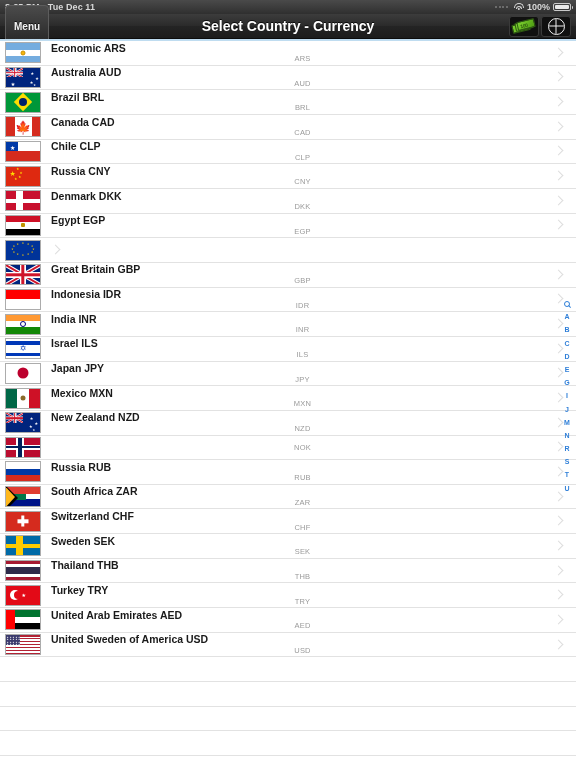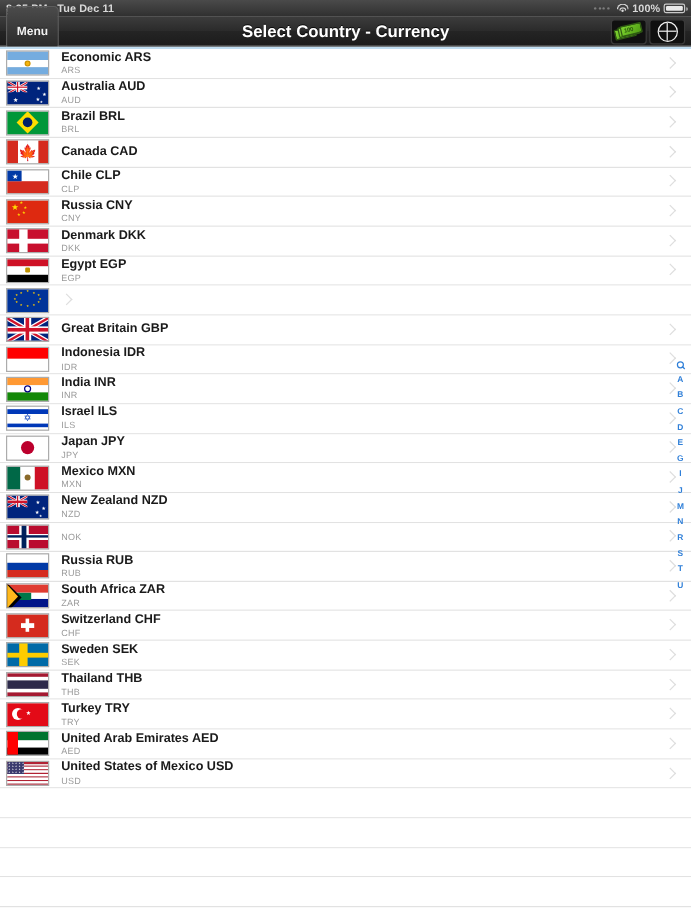--- a/index.html
+++ b/index.html
@@ -127,21 +127,21 @@
     background: #ddd;
     margin-right: 10px;
   }
   .txtwrap { flex: 1; min-width: 0; display: flex; flex-direction: column; justify-content: center; }
   .r-name {
     font-size: 10.5px; font-weight: bold; color: #1a1a1a;
     line-height: 11.5px; white-space: nowrap; overflow: hidden;
   }
   .r-code {
     font-size: 7.5px; color: #9a9a9a; line-height: 9px;
-    letter-spacing: 0.2px; white-space: nowrap;
+    letter-spacing: 0.2px; white-space: nowrap; text-align: center;
   }
   .chev { flex: none; width: 8px; height: 13px; position: relative; opacity:0.45; }
   .chev::before {
     content:''; position:absolute; left:1px; top:2.5px;
     width:6px; height:6px;
     border-top: 1.6px solid #b5b5b5; border-right: 1.6px solid #b5b5b5;
     transform: rotate(45deg);
   }
   .row.empty { height: 24.66px; }
 
@@ -281,20 +281,21 @@
           <span style="position: absolute; inset: 0px; display: flex;">
             <span style="flex: 1 1 0%; background: rgb(213, 43, 30);"></span>
             <span style="flex: 1 1 0%; background: rgb(255, 255, 255);"></span>
             <span style="flex: 1 1 0%; background: rgb(255, 255, 255);"></span>
             <span style="flex: 1 1 0%; background: rgb(213, 43, 30);"></span>
           </span>
           <span style="position: absolute; left: 50%; top: 50%; transform: translate(-50%, -50%); color: rgb(213, 43, 30); font-size: 13px; line-height: 13px;">🍁</span>
         </div>
         <div class="txtwrap">
           <div class="r-name">Canada CAD</div>
+          <div class="r-code">CAD</div>
         </div>
         <div class="chev"></div>
       </div>
       <div class="row">
         <div class="flag">
           <span style="position: absolute; inset: 0px; background: rgb(255, 255, 255);"></span>
           <span style="position: absolute; left: 0px; right: 0px; bottom: 0px; height: 50%; background: rgb(213, 43, 30);"></span>
           <span style="position: absolute; left: 0px; top: 0px; width: 34%; height: 50%; background: rgb(0, 57, 166);"></span>
           <span style="position: absolute; left: 12%; top: 14%; color: rgb(255, 255, 255); font-size: 6px; line-height: 6px;">★</span>
         </div>
@@ -373,20 +374,21 @@
             <span style="position: absolute; left: 50%; top: 50%; width: 160%; height: 2px; background: rgb(207, 20, 43); transform: translate(-50%, -50%) rotate(30deg);"></span>
             <span style="position: absolute; left: 50%; top: 50%; width: 160%; height: 2px; background: rgb(207, 20, 43); transform: translate(-50%, -50%) rotate(-30deg);"></span>
             <span style="position: absolute; left: 0px; right: 0px; top: 50%; height: 6px; background: rgb(255, 255, 255); transform: translateY(-50%);"></span>
             <span style="position: absolute; top: 0px; bottom: 0px; left: 50%; width: 6px; background: rgb(255, 255, 255); transform: translateX(-50%);"></span>
             <span style="position: absolute; left: 0px; right: 0px; top: 50%; height: 3.4px; background: rgb(207, 20, 43); transform: translateY(-50%);"></span>
             <span style="position: absolute; top: 0px; bottom: 0px; left: 50%; width: 3.4px; background: rgb(207, 20, 43); transform: translateX(-50%);"></span>
           </span>
         </div>
         <div class="txtwrap">
           <div class="r-name">Great Britain GBP</div>
+          <div class="r-code">GBP</div>
         </div>
         <div class="chev"></div>
       </div>
       <div class="row">
         <div class="flag">
           <span style="position: absolute; inset: 0px; display: flex; flex-direction: column;">
             <span style="flex: 1 1 0%; background: rgb(255, 0, 0);"></span>
             <span style="flex: 1 1 0%; background: rgb(255, 255, 255);"></span>
           </span>
         </div>
@@ -621,21 +623,21 @@
             <span style="position: absolute; left: 66%; top: 54%; color: rgb(255, 255, 255); font-size: 2px; line-height: 2px;">★</span>
             <span style="position: absolute; left: 86%; top: 54%; color: rgb(255, 255, 255); font-size: 2px; line-height: 2px;">★</span>
             <span style="position: absolute; left: 6%; top: 78%; color: rgb(255, 255, 255); font-size: 2px; line-height: 2px;">★</span>
             <span style="position: absolute; left: 26%; top: 78%; color: rgb(255, 255, 255); font-size: 2px; line-height: 2px;">★</span>
             <span style="position: absolute; left: 46%; top: 78%; color: rgb(255, 255, 255); font-size: 2px; line-height: 2px;">★</span>
             <span style="position: absolute; left: 66%; top: 78%; color: rgb(255, 255, 255); font-size: 2px; line-height: 2px;">★</span>
             <span style="position: absolute; left: 86%; top: 78%; color: rgb(255, 255, 255); font-size: 2px; line-height: 2px;">★</span>
           </span>
         </div>
         <div class="txtwrap">
-          <div class="r-name">United States of Mexico USD</div>
+          <div class="r-name">United Sweden of America USD</div>
           <div class="r-code">USD</div>
         </div>
         <div class="chev"></div>
       </div>
       <div class="row empty"></div>
       <div class="row empty"></div>
       <div class="row empty"></div>
       <div class="row empty"></div>
     </div>
 

